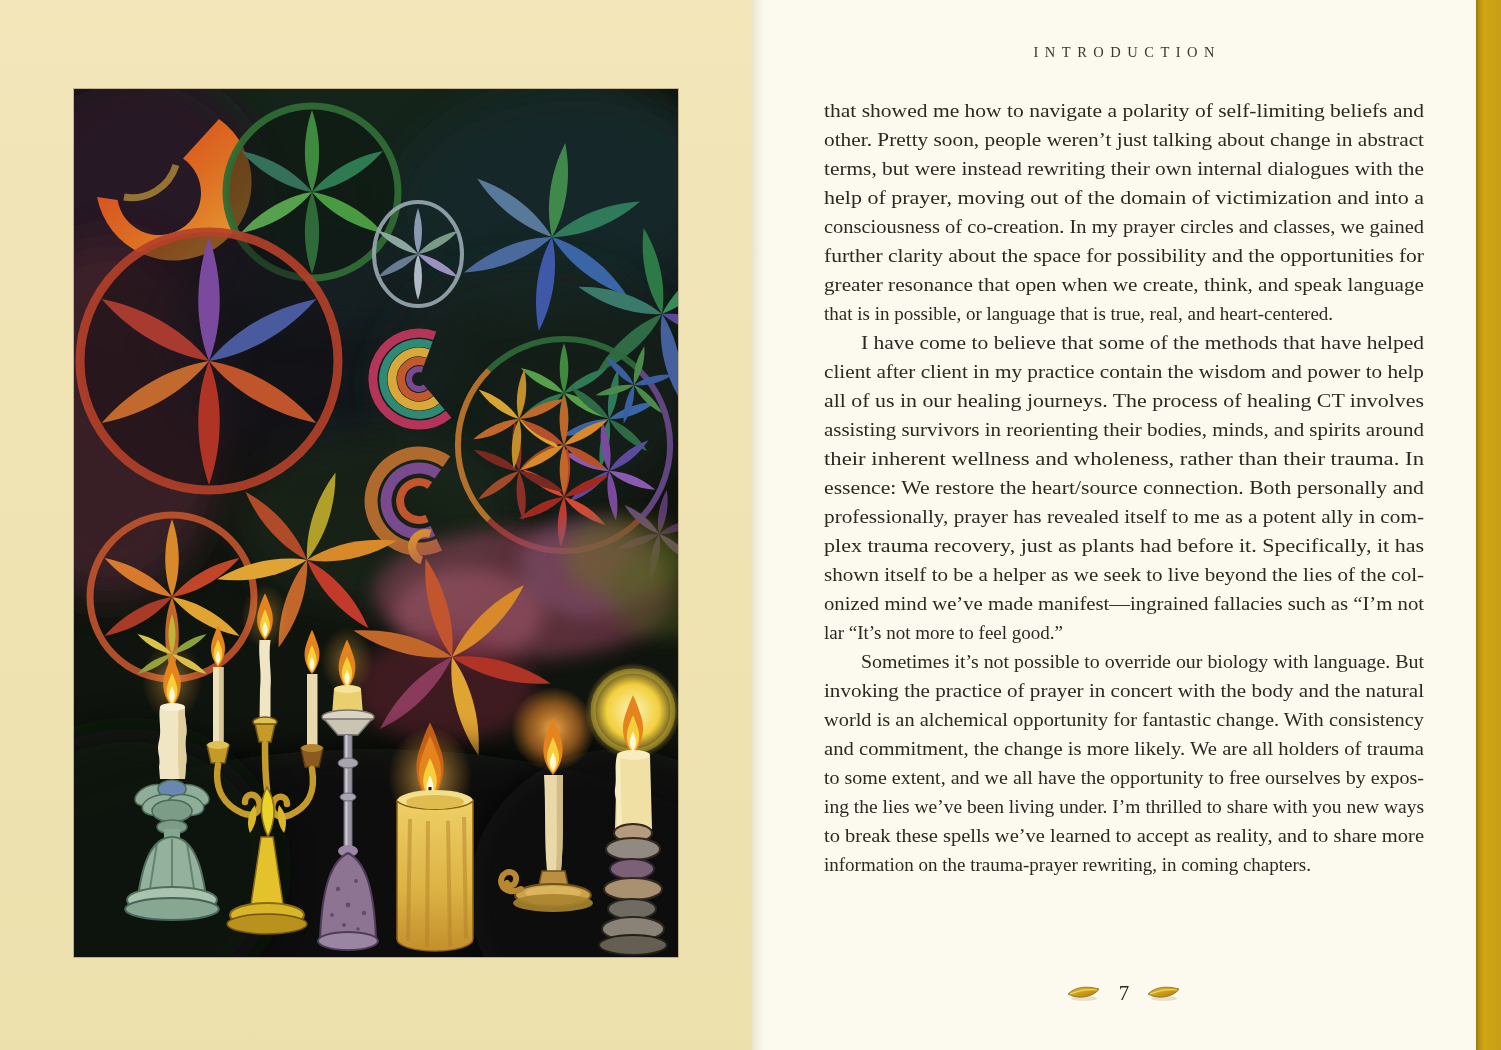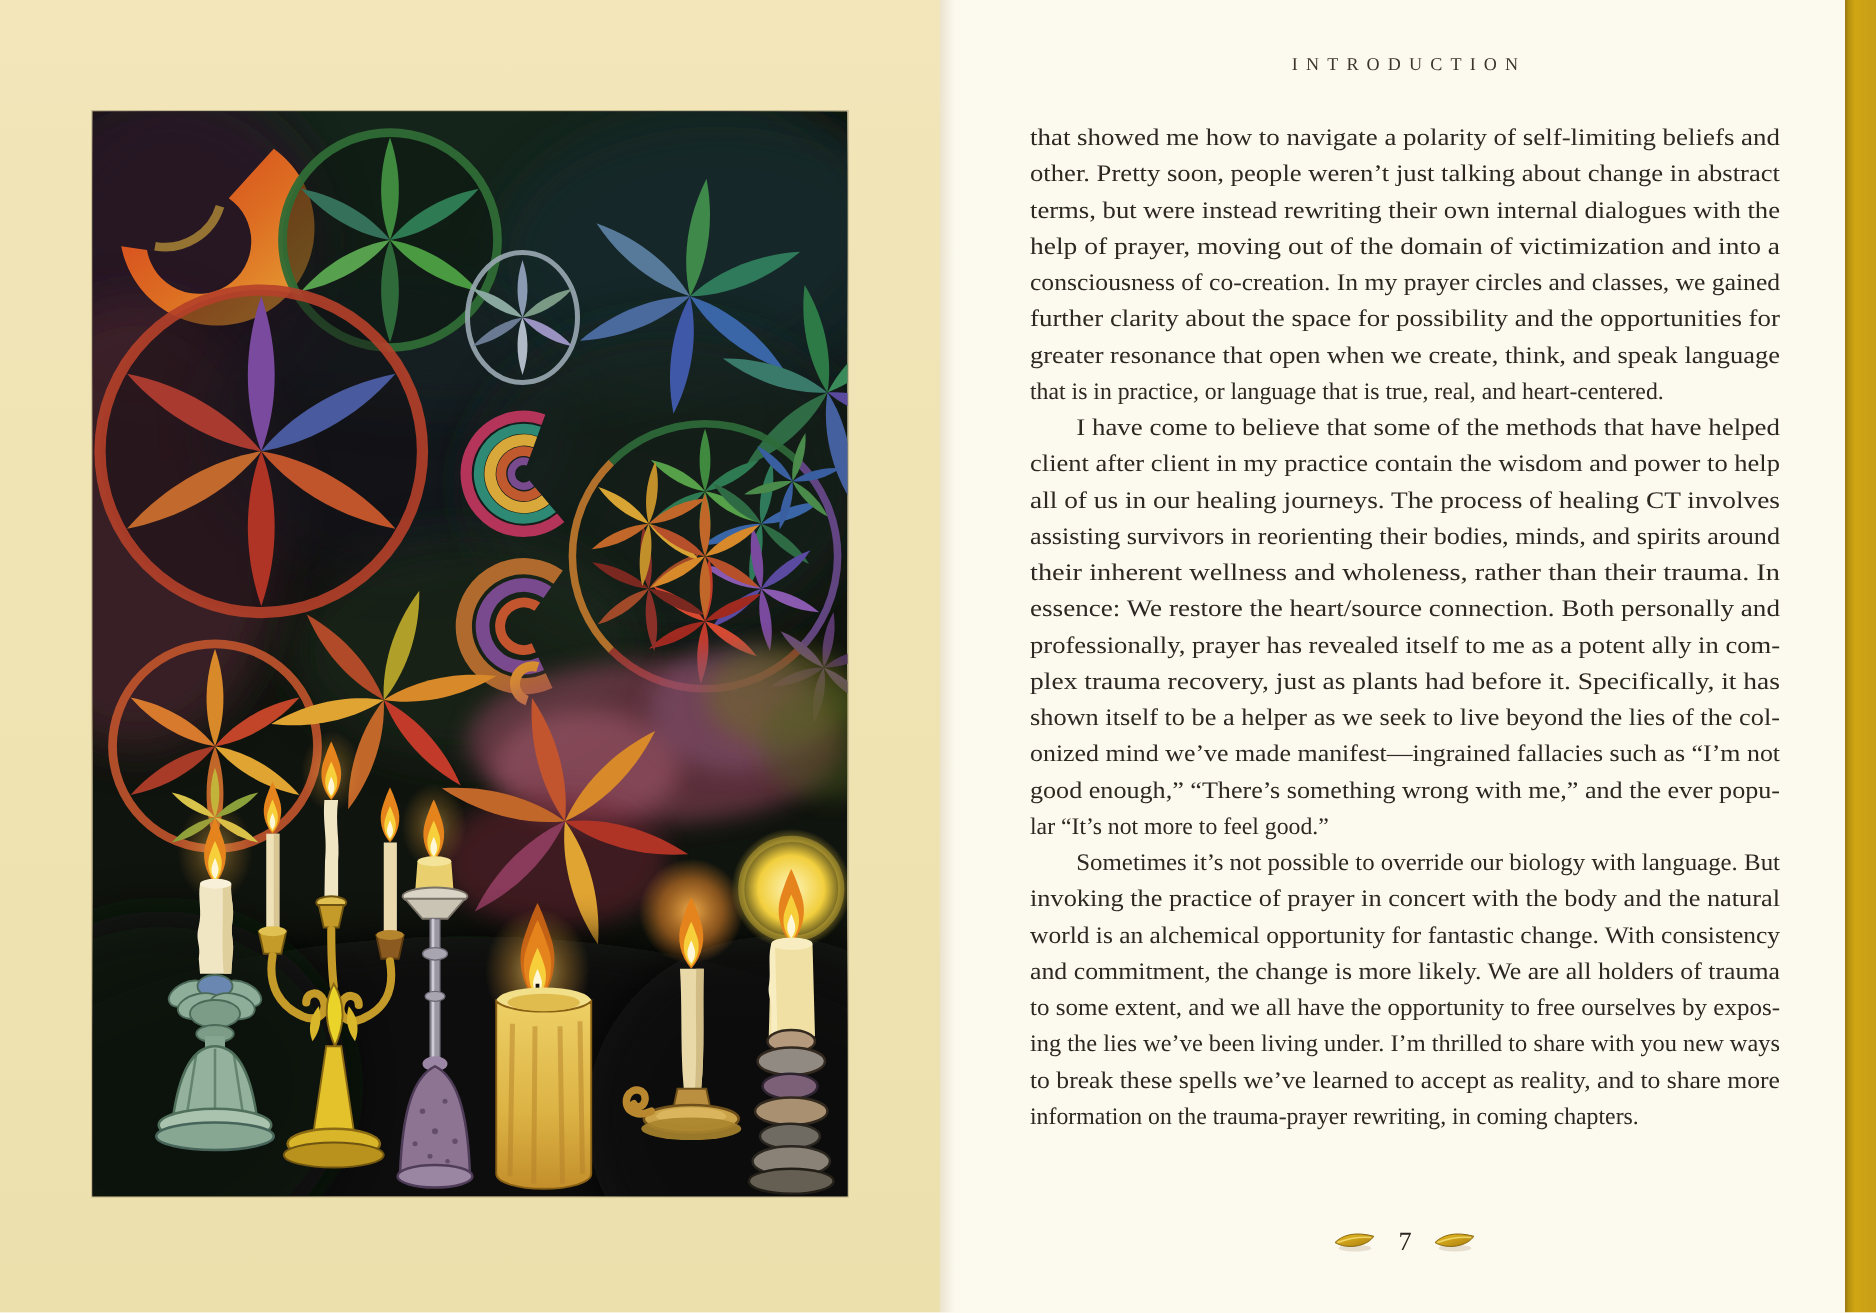--- a/index.html
+++ b/index.html
@@ -404,34 +404,33 @@
     <div class="running-head">INTRODUCTION</div>
     <div class="body-text">
         <div class="para">
           <div class="line"><span class="scaler" style="transform: scaleX(1.1337);">that showed me how to navigate a polarity of self-limiting beliefs and</span></div>
           <div class="line"><span class="scaler" style="transform: scaleX(1.1222);">other. Pretty soon, people weren’t just talking about change in abstract</span></div>
           <div class="line"><span class="scaler" style="transform: scaleX(1.1225);">terms, but were instead rewriting their own internal dialogues with the</span></div>
           <div class="line"><span class="scaler" style="transform: scaleX(1.1585);">help of prayer, moving out of the domain of victimization and into a</span></div>
           <div class="line"><span class="scaler" style="transform: scaleX(1.077);">consciousness of co-creation. In my prayer circles and classes, we gained</span></div>
           <div class="line"><span class="scaler" style="transform: scaleX(1.1326);">further clarity about the space for possibility and the opportunities for</span></div>
           <div class="line"><span class="scaler" style="transform: scaleX(1.115);">greater resonance that open when we create, think, and speak language</span></div>
-          <div class="line last"><span class="scaler">that is in practice, or language that is true, real, and heart-centered.</span></div>
+          <div class="line last"><span class="scaler">that is in possible, or language that is true, real, and heart-centered.</span></div>
         </div>
         <div class="para indent">
           <div class="line"><span class="scaler" style="transform: scaleX(1.1328);">I have come to believe that some of the methods that have helped</span></div>
           <div class="line"><span class="scaler" style="transform: scaleX(1.1171);">client after client in my practice contain the wisdom and power to help</span></div>
           <div class="line"><span class="scaler" style="transform: scaleX(1.1512);">all of us in our healing journeys. The process of healing CT involves</span></div>
           <div class="line"><span class="scaler" style="transform: scaleX(1.1028);">assisting survivors in reorienting their bodies, minds, and spirits around</span></div>
           <div class="line"><span class="scaler" style="transform: scaleX(1.1958);">their inherent wellness and wholeness, rather than their trauma. In</span></div>
           <div class="line"><span class="scaler" style="transform: scaleX(1.1424);">essence: We restore the heart/source connection. Both personally and</span></div>
           <div class="line"><span class="scaler" style="transform: scaleX(1.1186);">professionally, prayer has revealed itself to me as a potent ally in com-</span></div>
           <div class="line"><span class="scaler" style="transform: scaleX(1.1589);">plex trauma recovery, just as plants had before it. Specifically, it has</span></div>
           <div class="line"><span class="scaler" style="transform: scaleX(1.1084);">shown itself to be a helper as we seek to live beyond the lies of the col-</span></div>
           <div class="line"><span class="scaler" style="transform: scaleX(1.0904);">onized mind we’ve made manifest—ingrained fallacies such as “I’m not</span></div>
-          <div class="line"><span class="scaler" style="transform: scaleX(1.0998);">good enough,” “There’s something wrong with me,” and the ever popu-</span></div>
           <div class="line last"><span class="scaler">lar “It’s not more to feel good.”</span></div>
         </div>
         <div class="para indent">
           <div class="line"><span class="scaler" style="transform: scaleX(1.0469);">Sometimes it’s not possible to override our biology with language. But</span></div>
           <div class="line"><span class="scaler" style="transform: scaleX(1.1084);">invoking the practice of prayer in concert with the body and the natural</span></div>
           <div class="line"><span class="scaler" style="transform: scaleX(1.0729);">world is an alchemical opportunity for fantastic change. With consistency</span></div>
           <div class="line"><span class="scaler" style="transform: scaleX(1.0871);">and commitment, the change is more likely. We are all holders of trauma</span></div>
           <div class="line"><span class="scaler" style="transform: scaleX(1.0529);">to some extent, and we all have the opportunity to free ourselves by expos-</span></div>
           <div class="line"><span class="scaler" style="transform: scaleX(1.0272);">ing the lies we’ve been living under. I’m thrilled to share with you new ways</span></div>
           <div class="line"><span class="scaler" style="transform: scaleX(1.0794);">to break these spells we’ve learned to accept as reality, and to share more</span></div>

